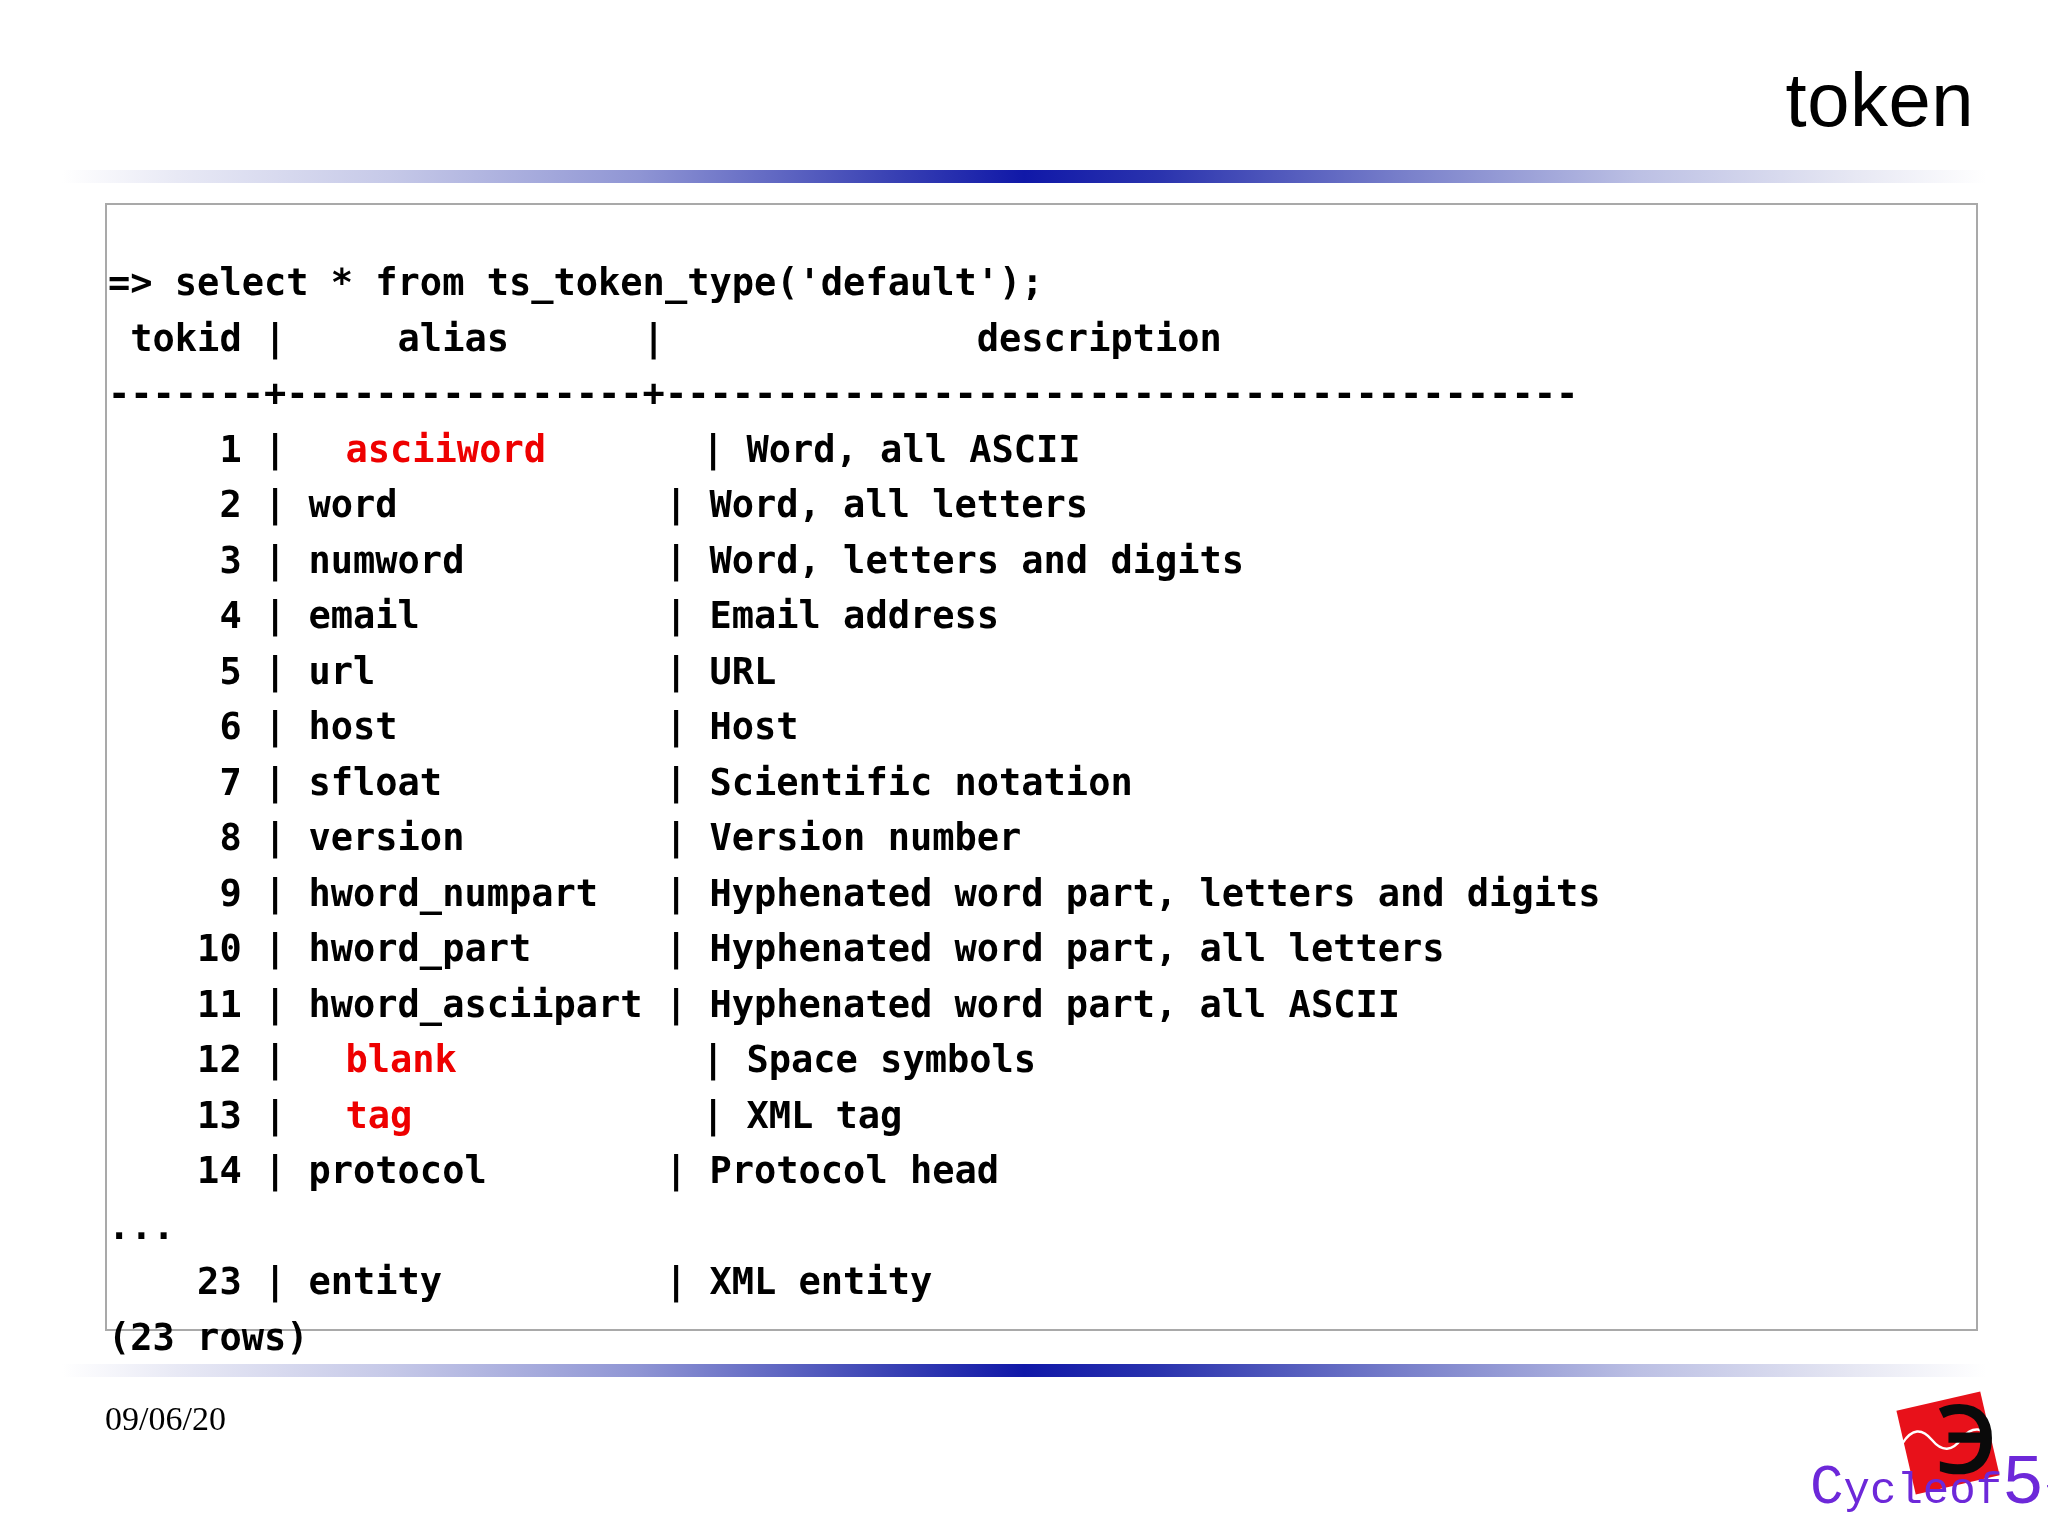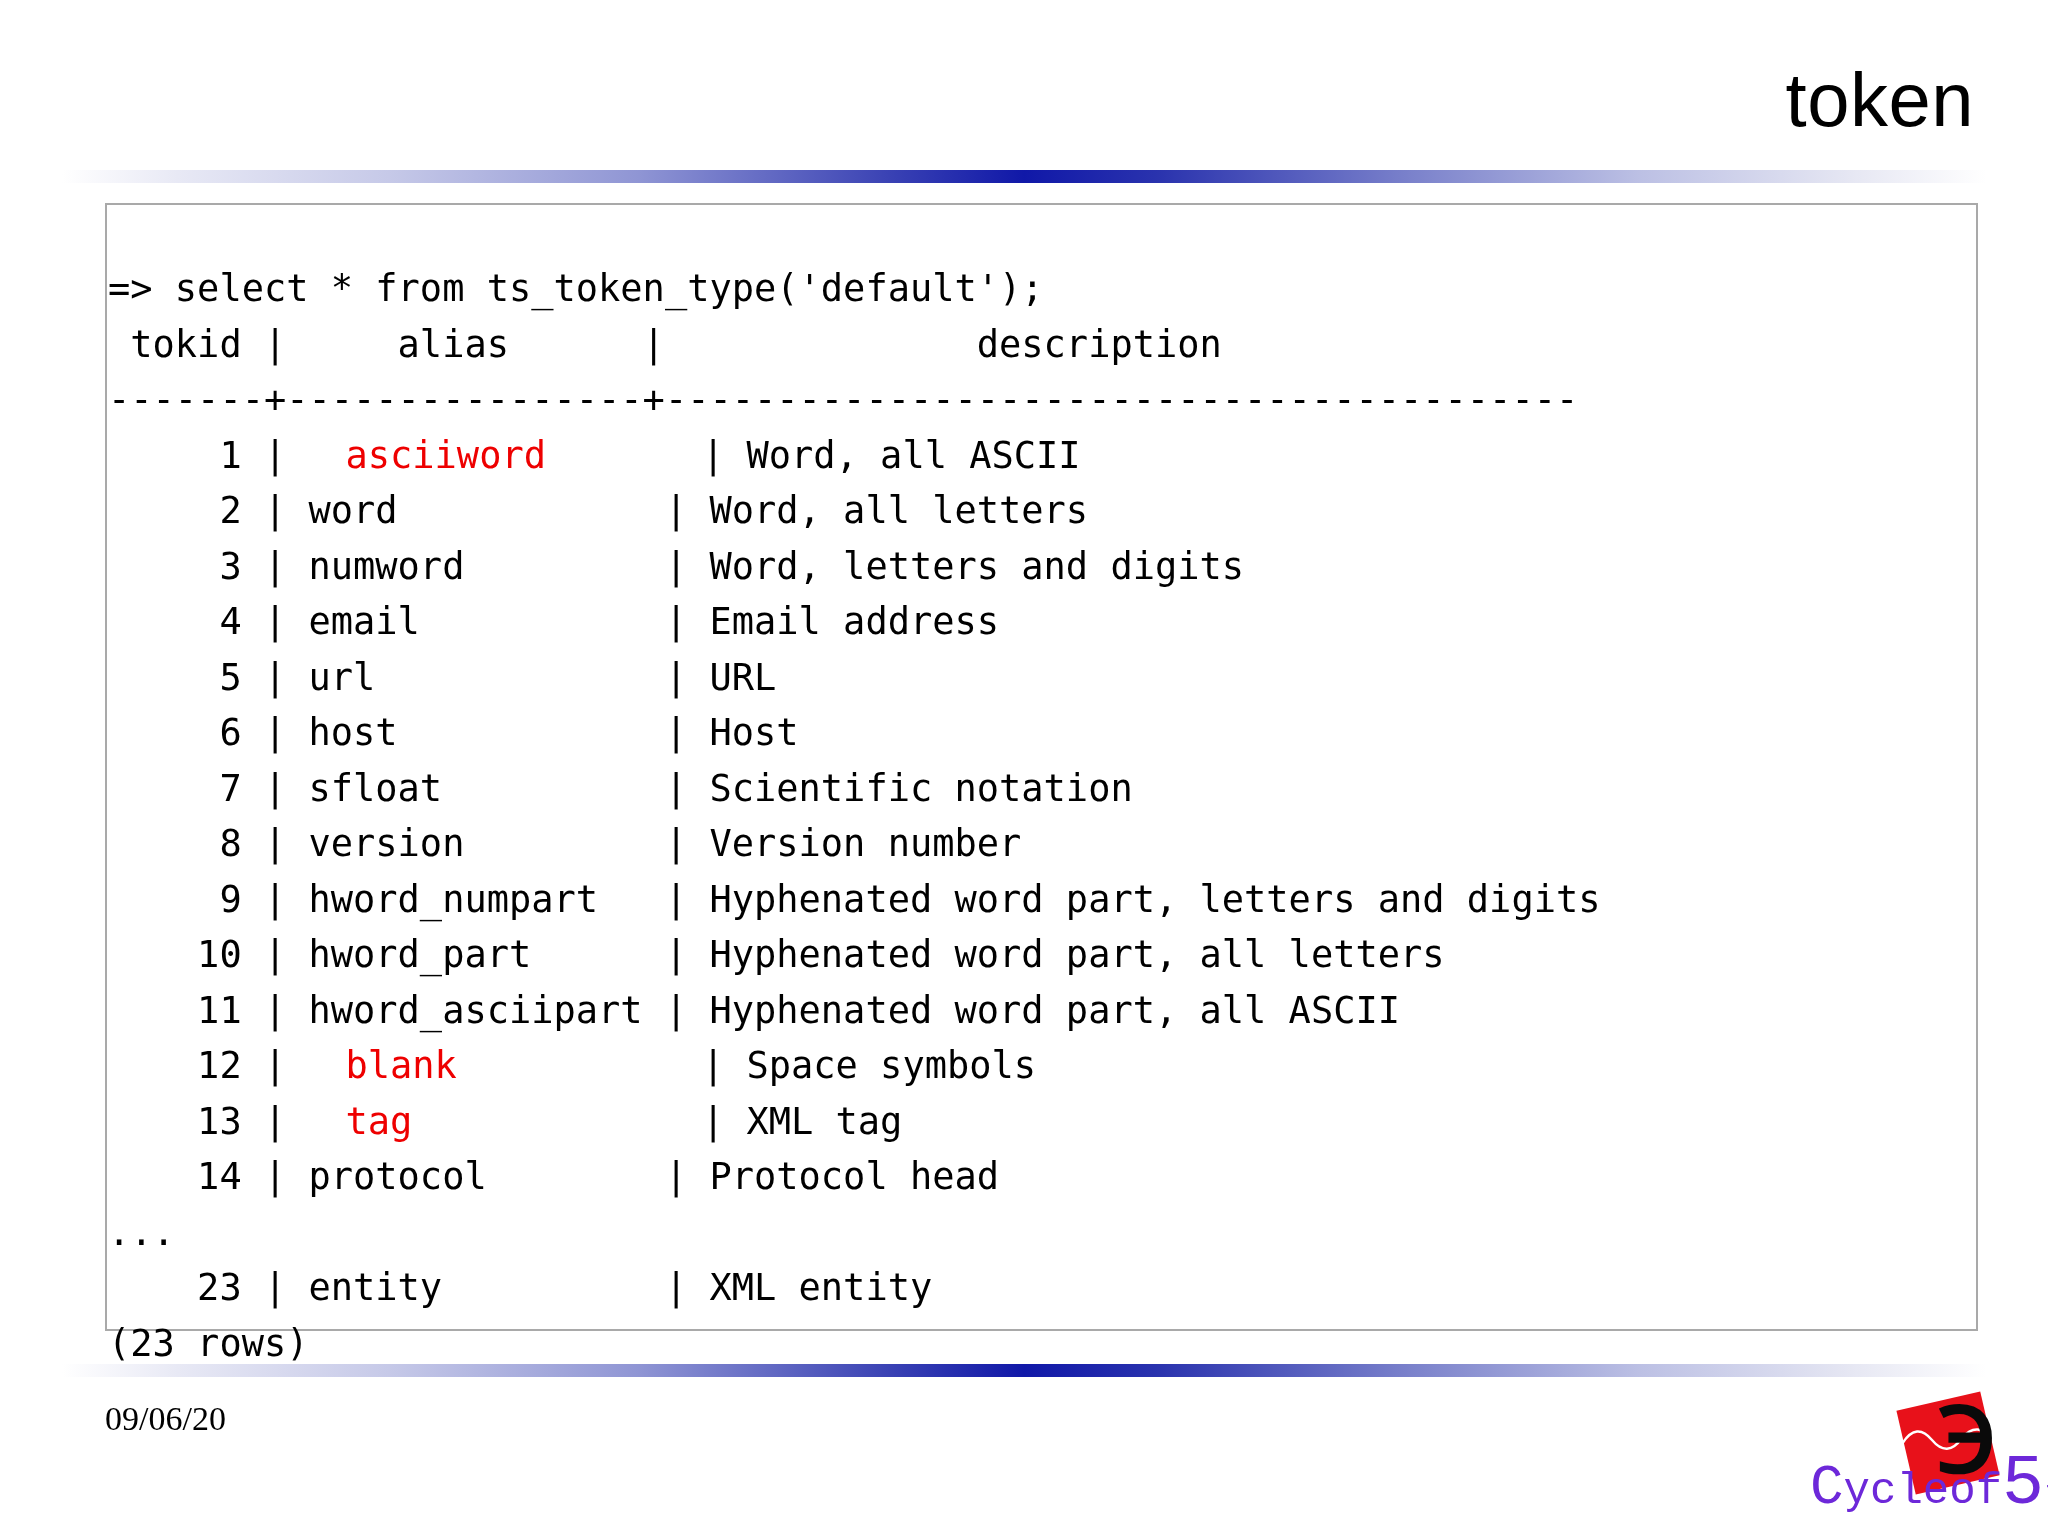--- a/index.html
+++ b/index.html
@@ -62,27 +62,28 @@
     top: 203px;
     width: 1873px;
     height: 1128px;
     border: 2px solid #a9a9a9;
     background: #ffffff;
     box-sizing: border-box;
   }
   #code-text {
     position: absolute;
     left: 108px;
-    top: 224px;
+    top: 218px;
     font-family: "DejaVu Sans Mono", "Liberation Mono", monospace;
     font-size: 37px;
     line-height: 55.5px;
     color: #000000;
     white-space: pre;
     letter-spacing: 0px;
+    font-weight: bold;
   }
   #code-text .line { display: block; height: 55.5px; }
   #code-text .red { color: #ee0000; margin-left: 37px; }
 
   
   #footer-date {
     position: absolute;
     left: 105px;
     top: 1400px;
     font-family: "Liberation Serif", "DejaVu Serif", serif;

